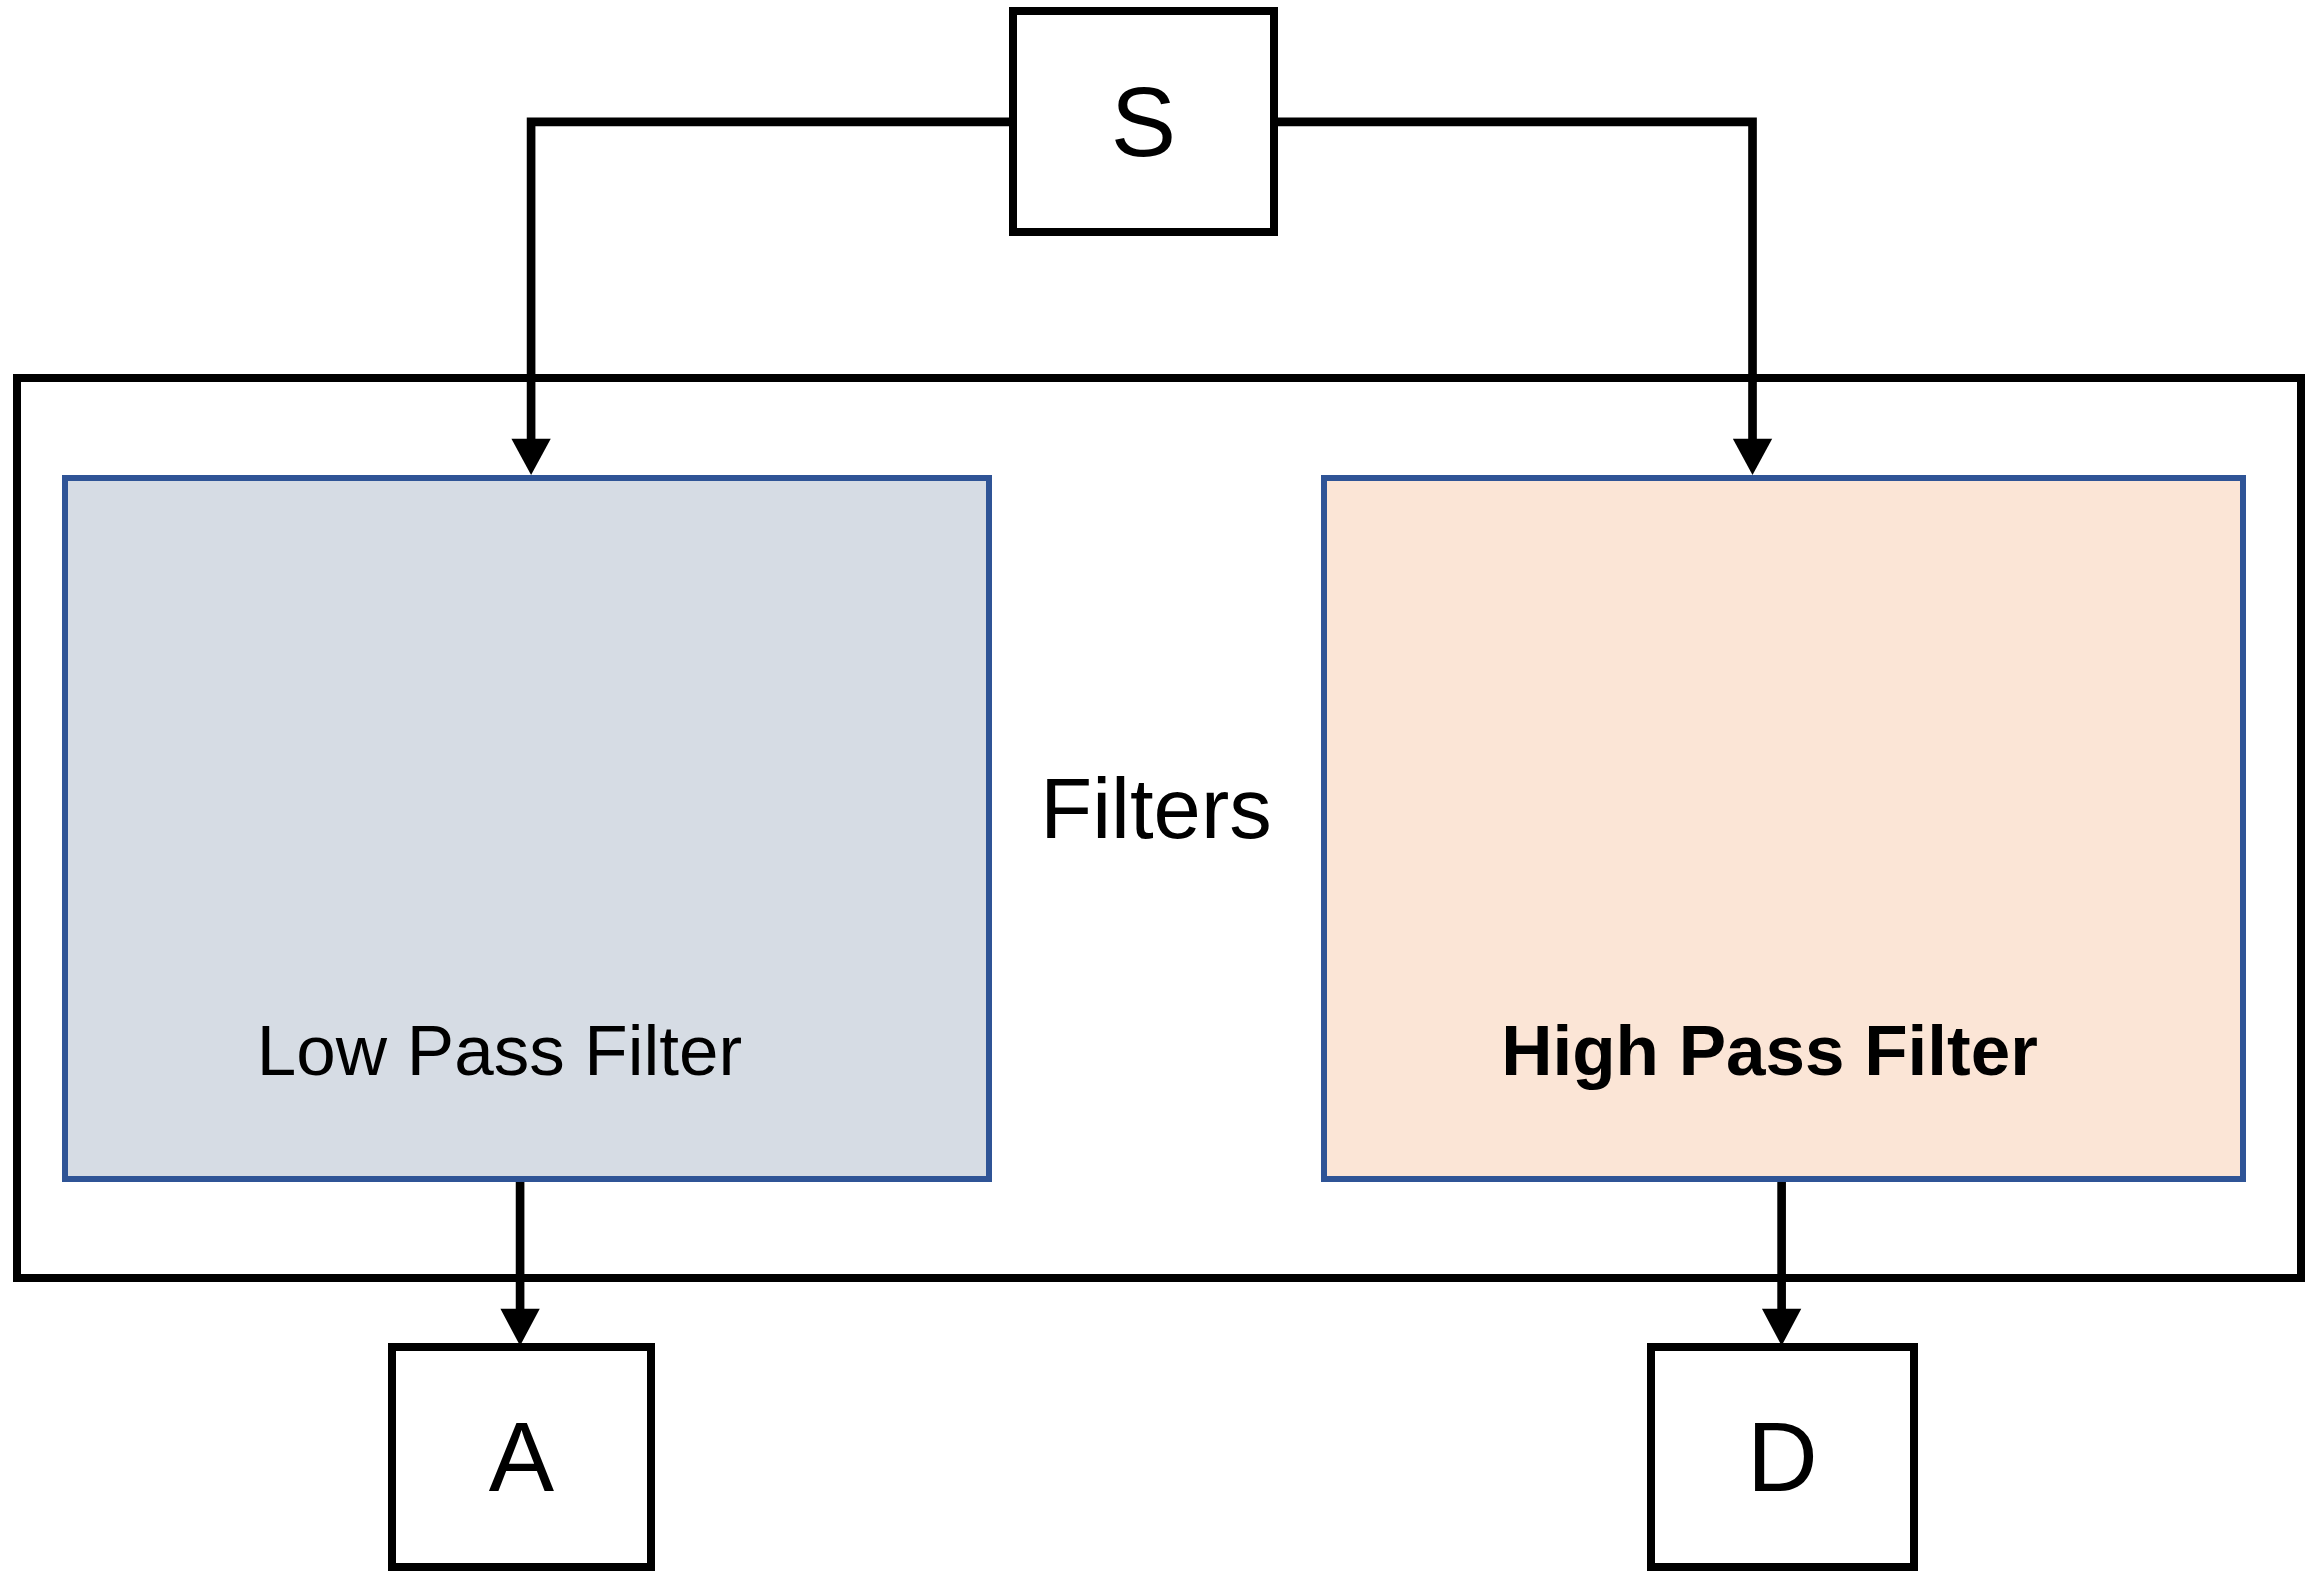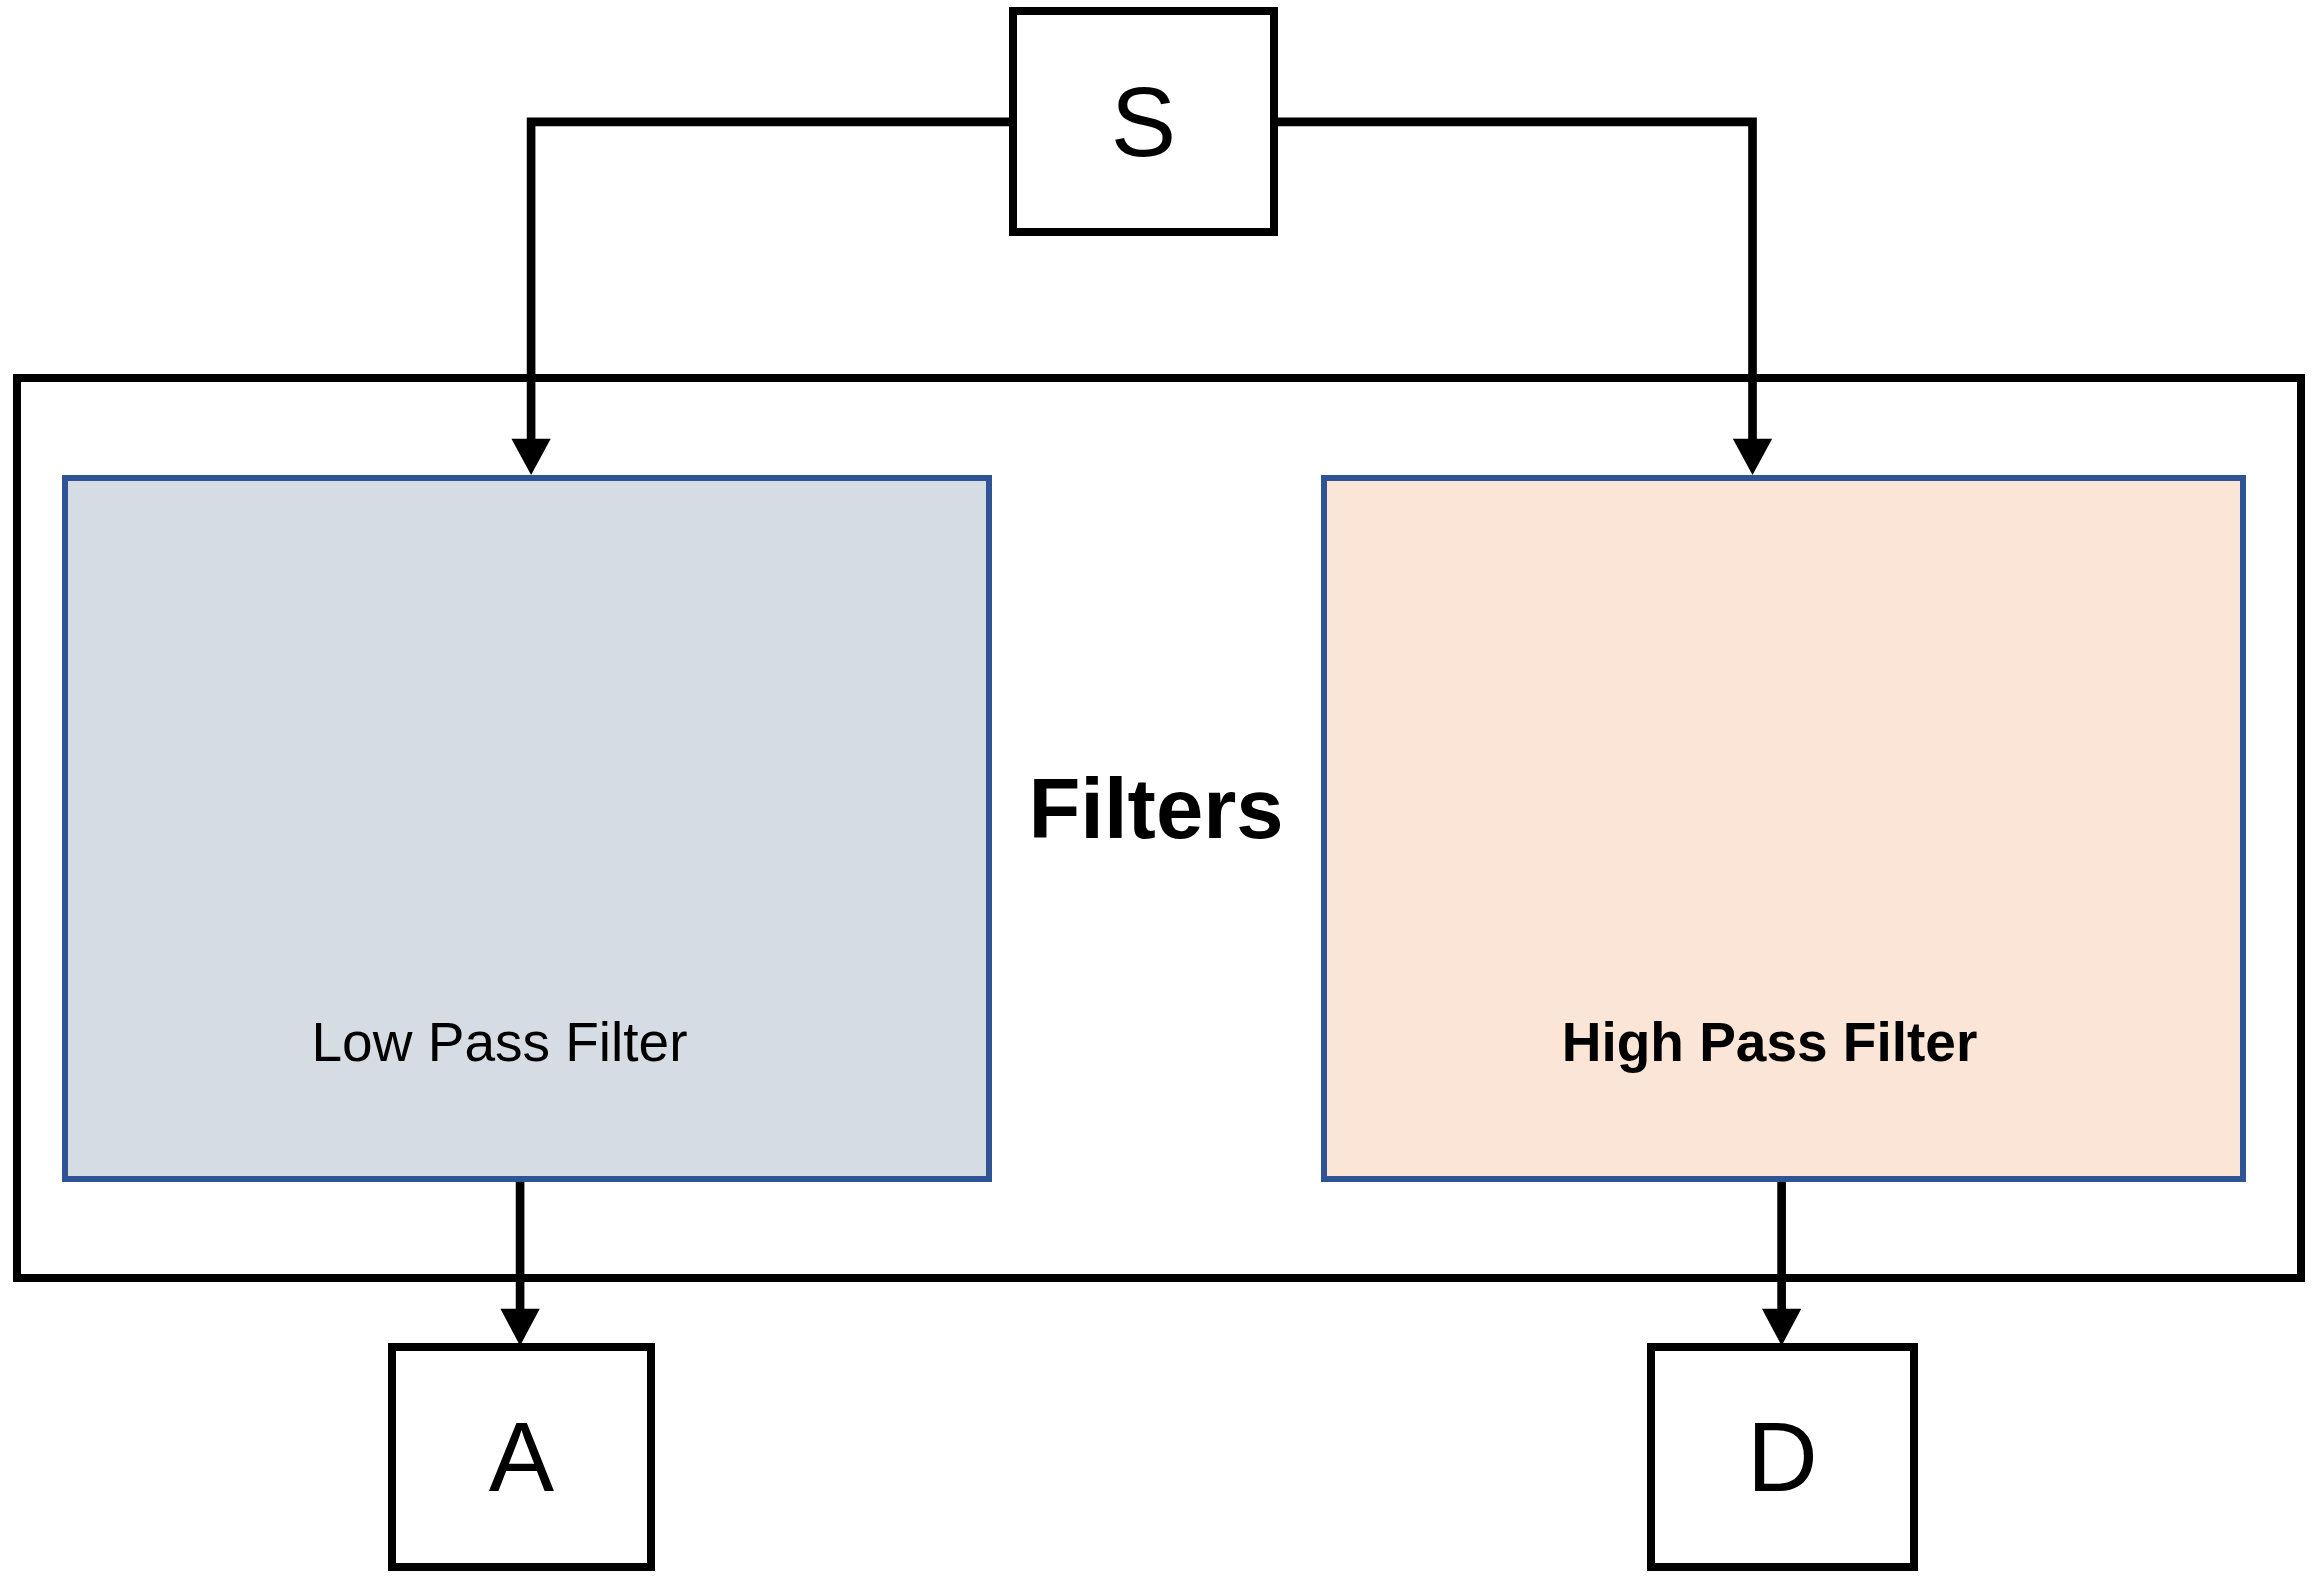--- a/index.html
+++ b/index.html
@@ -22,24 +22,24 @@
   }
   .filters-container{
     border:8.7px solid var(--line);background:transparent;
   }
   .filter-panel{
     border:6.3px solid var(--filter-border);
   }
   .lpf{background:var(--lpf-fill);}
   .hpf{background:var(--hpf-fill);}
   .panel-label{
-    font-size:55px;line-height:1;text-align:center;white-space:nowrap;
+    font-size:71px;line-height:1;text-align:center;white-space:nowrap;
   }
   .filters-label{
-    font-size:85px;line-height:1.15;text-align:center;white-space:nowrap;font-weight:bold;
+    font-size:85px;line-height:1.15;text-align:center;white-space:nowrap;
   }
   svg.overlay{position:absolute;left:0;top:0;width:2319px;height:1584px;pointer-events:none;}
 </style>
 </head>
 <body>
 
 <svg class="overlay" viewBox="0 0 2948 2014">
 
   <path d="M 1293 155 L 675 155 L 675 562" fill="none" stroke="#000" stroke-width="11"></path>
   <polygon points="650,558 700,558 675,604" fill="#000"></polygon>

